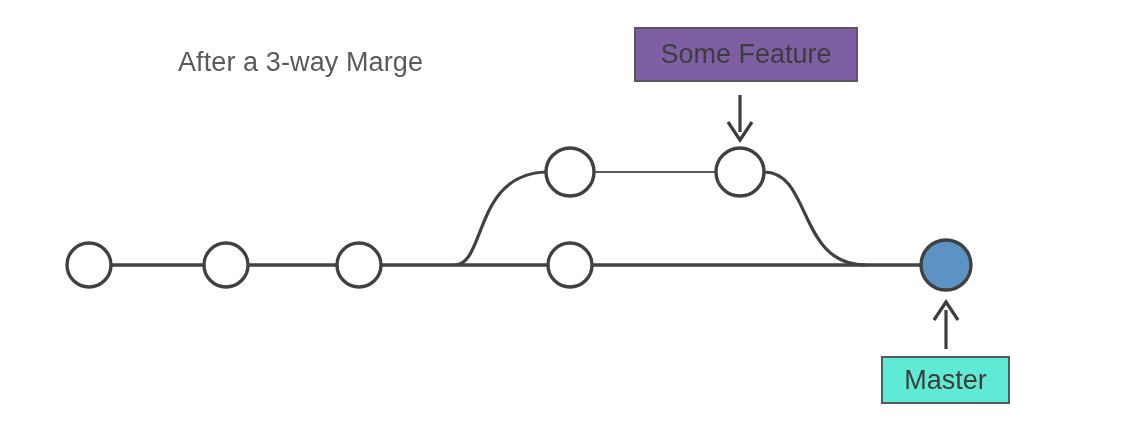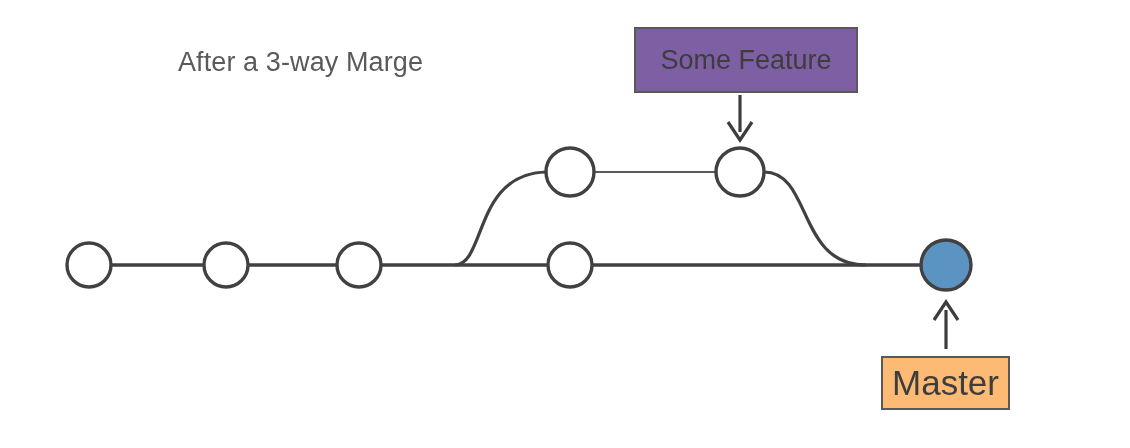--- a/index.html
+++ b/index.html
@@ -46,31 +46,31 @@
     justify-content: center;
     border: 2px solid #595959;
     font-family: "Liberation Sans", sans-serif;
     color: #3d3d3d;
     white-space: nowrap;
   }
   #feature-tag {
     left: 634px;
     top: 27px;
     width: 224px;
-    height: 66px;
+    height: 55px;
     background: #7e5fa4;
     font-size: 27px;
   }
   #master-tag {
     left: 881px;
     top: 356px;
     width: 129px;
-    height: 54px;
-    background: #fdba74;
-    font-size: 35px;
+    height: 48px;
+    background: #5eead4;
+    font-size: 27px;
   }
 </style>
 </head>
 <body>
 
 <div id="canvas">
 
   <svg class="diagram" viewBox="0 0 1130 448">
 
     <g>

